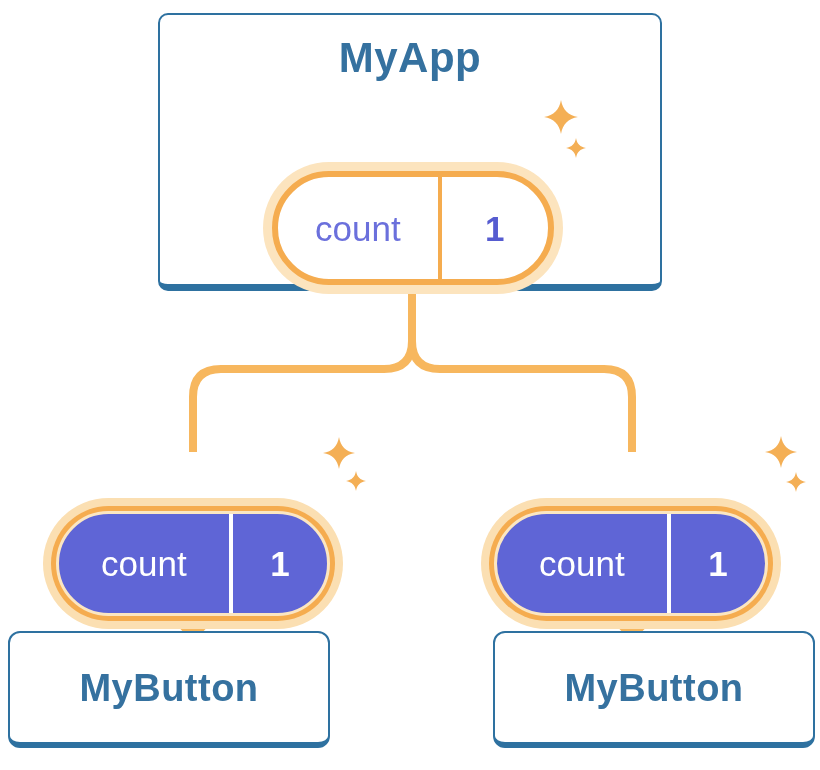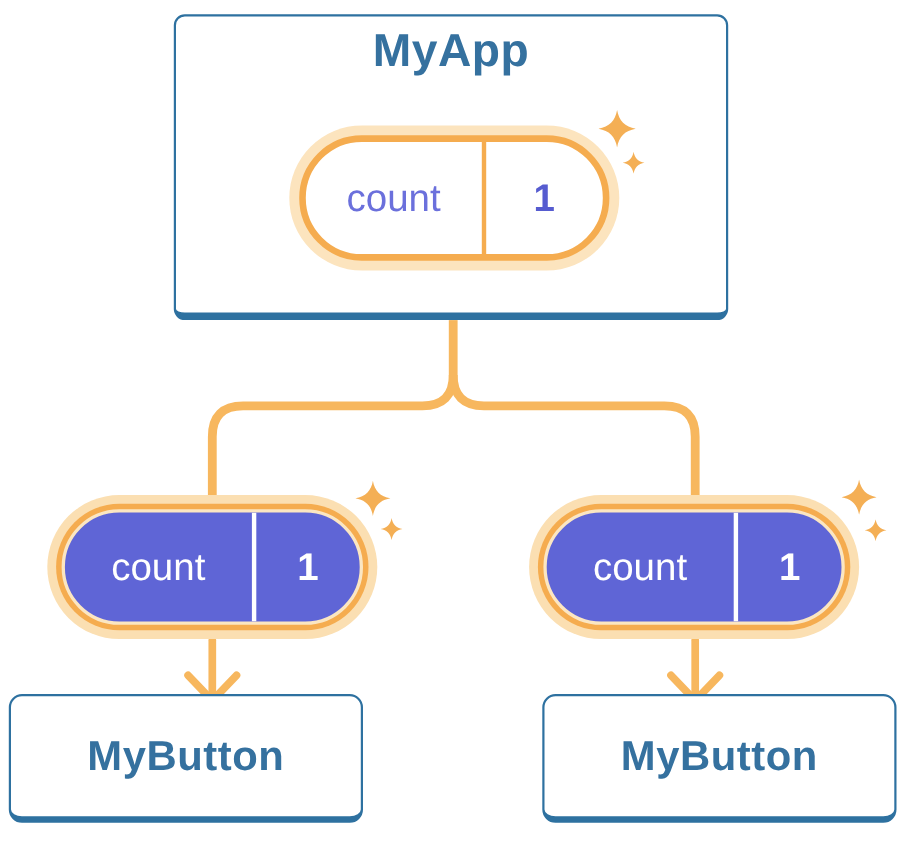--- a/index.html
+++ b/index.html
@@ -10,29 +10,29 @@
 
   
   .connectors { position:absolute; left:0; top:0; z-index:0; }
 
   
   .card {
     position:absolute; background:#ffffff; box-sizing:border-box;
     border:2px solid #2E71A0; border-bottom-width:7px; border-radius:10px;
     display:flex; justify-content:center; z-index:1;
   }
-  .card-root { left:158px; top:13px; width:504px; height:278px; align-items:flex-start; padding-top:10px; }
+  .card-root { left:158px; top:13px; width:504px; height:278px; align-items:flex-start; padding-top:22px; }
   .card-child { top:631px; width:322px; height:117px; align-items:center; border-bottom-width:6px; border-radius:12px; }
   .card-child-left  { left:8px; }
   .card-child-right { left:493px; }
   .card-title { color:#35719F; font-size:42px; font-weight:600; letter-spacing:0.5px; line-height:1; }
   .card-child .card-title { font-size:38px; }
 
   
-  .pill { position:absolute; border-radius:999px; box-sizing:border-box; z-index:2; }
+  .pill { position:absolute; border-radius:999px; box-sizing:border-box; z-index:2;margin-top:48px; }
   .pill-root  { left:263px; top:114px; width:300px; height:132px; background:#FCE4BE; padding:9px; }
   .pill-child { width:300px; height:131px; background:#FBDFB2; padding:8px; top:450px; }
   .pill-child-left  { left:43px; }
   .pill-child-right { left:481px; }
 
   .pill-mid { height:100%; border-radius:999px; background:#F5AC4F; padding:5px; box-sizing:border-box; }
   .pill-inner {
     height:100%; border-radius:999px; box-sizing:border-box;
     display:flex; align-items:stretch; overflow:hidden;
   }

